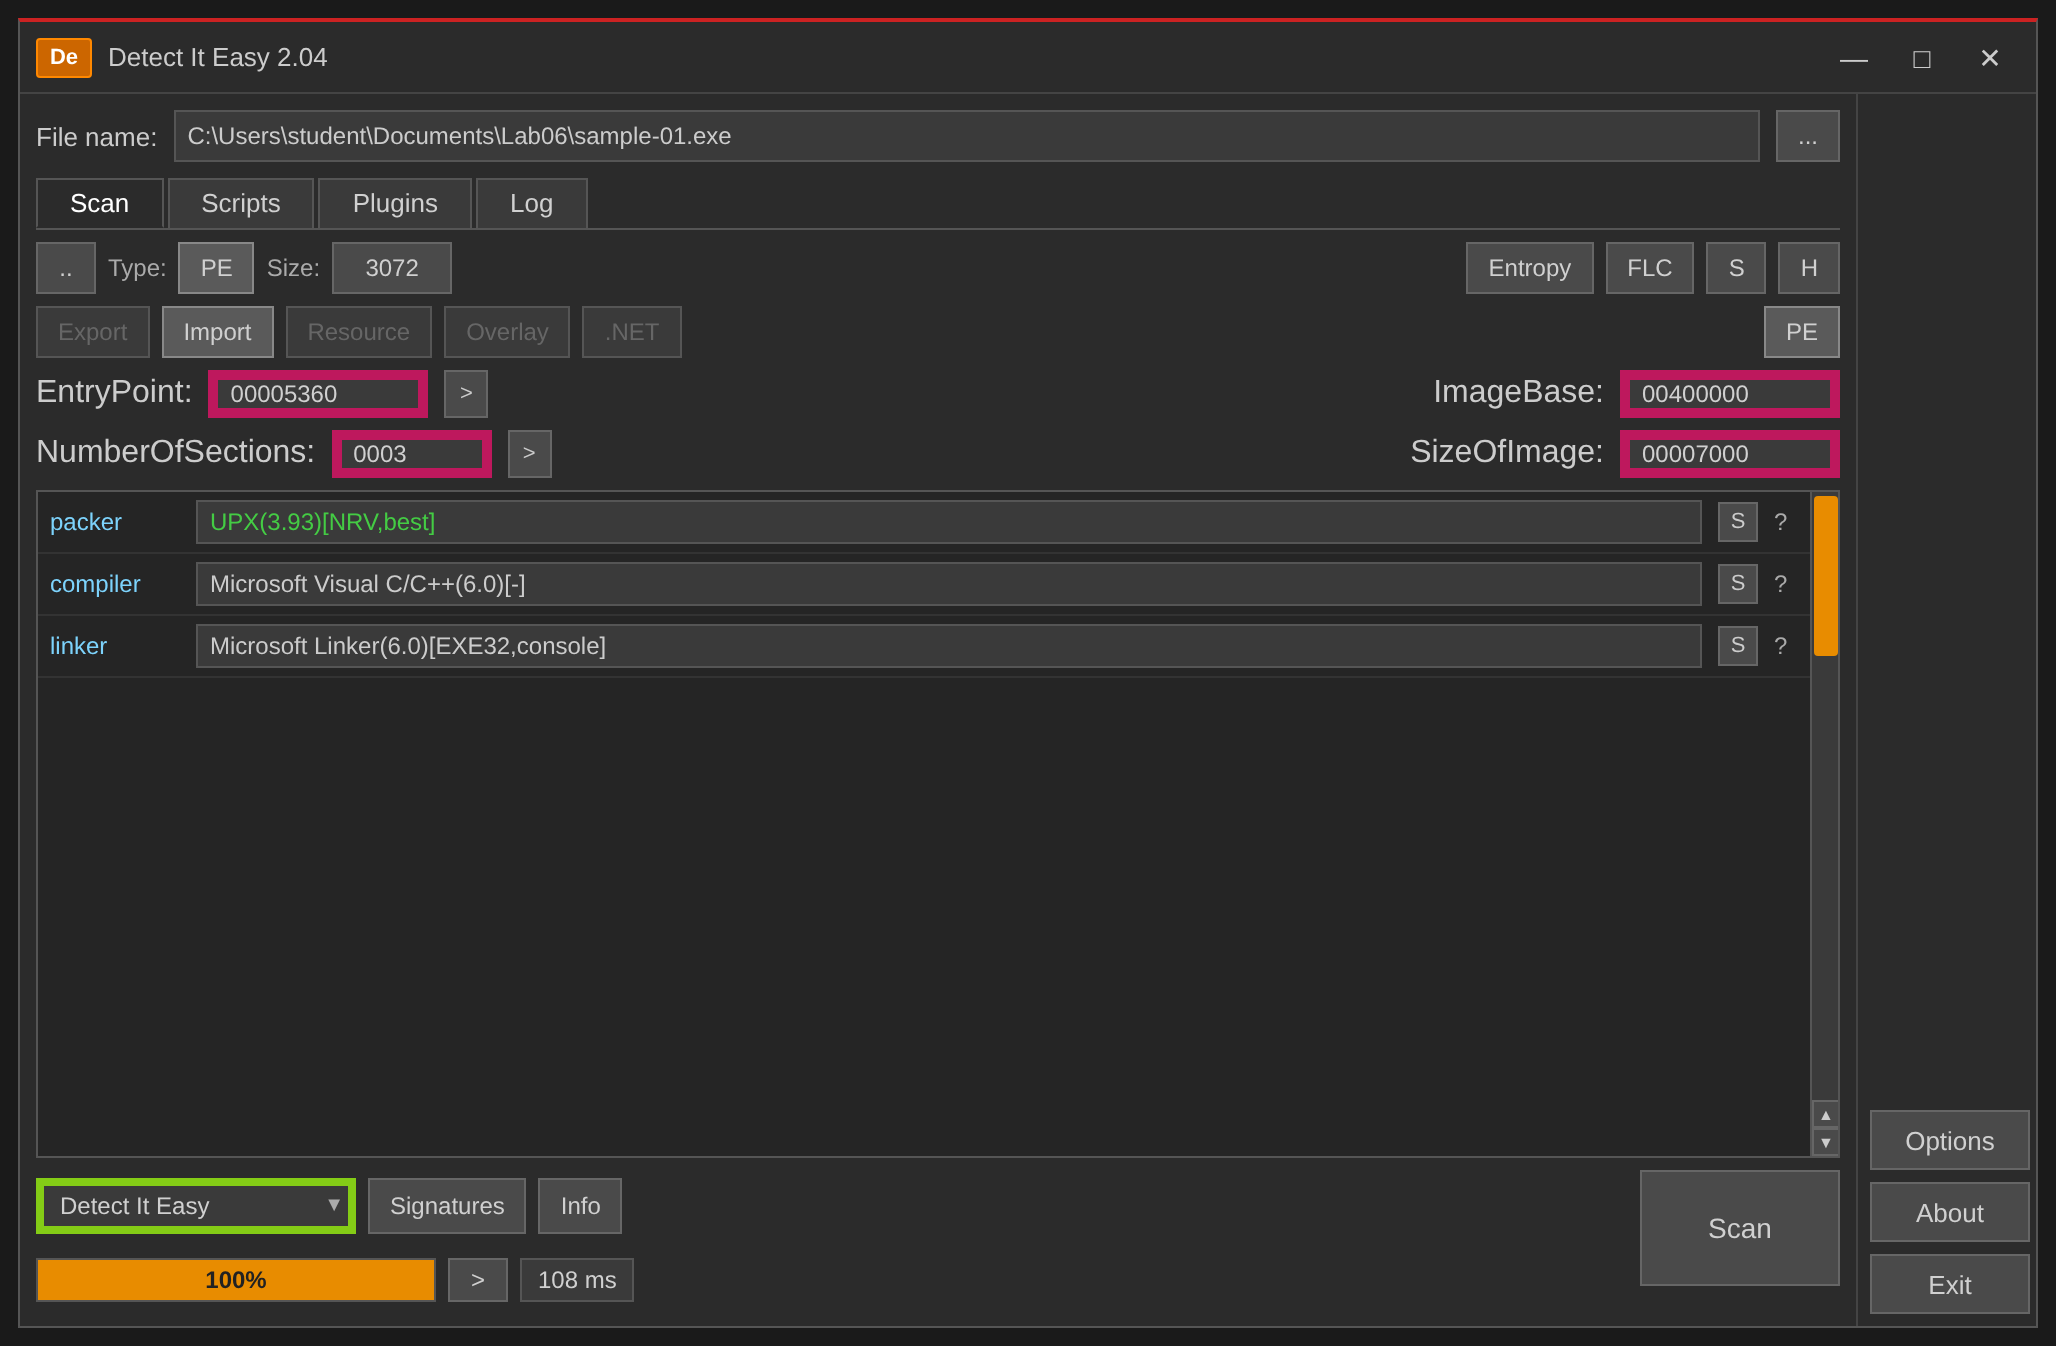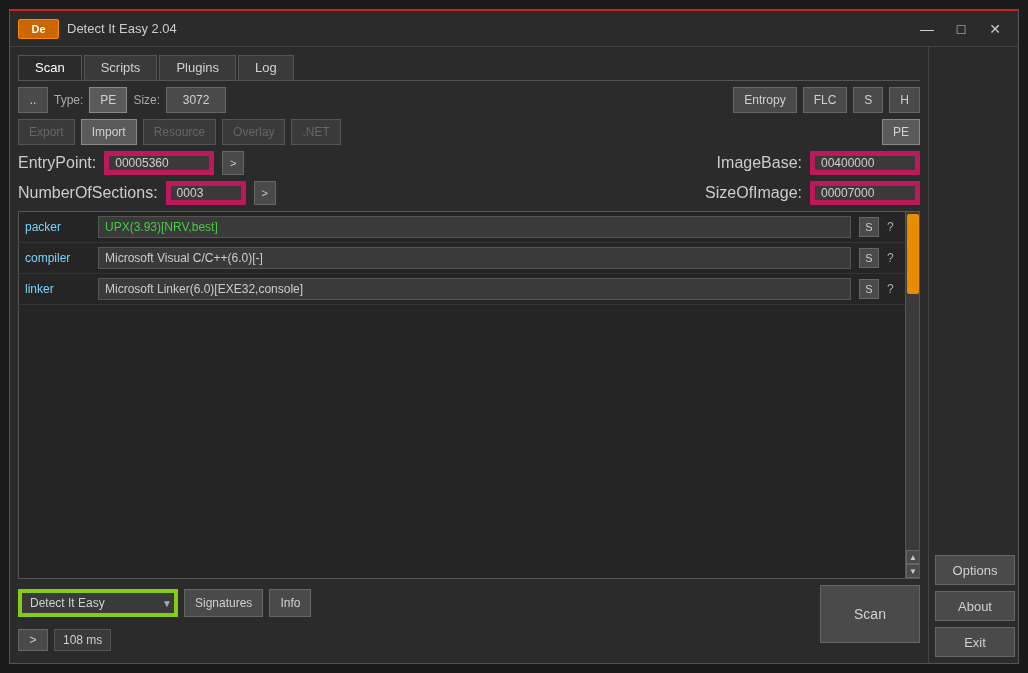--- a/index.html
+++ b/index.html
@@ -28,21 +28,21 @@
     .titlebar {
       background: #2b2b2b;
       height: 36px;
       display: flex;
       align-items: center;
       padding: 0 8px;
       border-bottom: 1px solid #444;
       flex-shrink: 0;
     }
     .titlebar-icon {
-      width: 41px;
+      width: 28px;
       height: 20px;
       margin-right: 8px;
       background: #cc6600;
       border: 1px solid #ff8800;
       display: flex;
       align-items: center;
       justify-content: center;
       font-weight: bold;
       font-size: 11px;
       color: #fff;
@@ -419,20 +419,25 @@
     <div class="titlebar-controls">
       <button class="titlebar-btn">—</button>
       <button class="titlebar-btn">□</button>
       <button class="titlebar-btn close">✕</button>
     </div>
   </div>
 
   <div class="main-content">
     <div class="left-panel">
 
+      <div class="file-row">
+        <span class="file-label">File name:</span>
+        <input class="file-input" type="text" value="C:\Users\student\Documents\Lab06\sample-01.exe" style="">
+        <button class="btn">...</button>
+      </div>
 
       <div class="tabs">
         <div class="tab active">Scan</div>
         <div class="tab">Scripts</div>
         <div class="tab">Plugins</div>
         <div class="tab">Log</div>
       </div>
 
       <div class="toolbar-row">
         <button class="btn">..</button>
@@ -513,20 +518,25 @@
               <select class="dropdown-select">
                 <option>Detect It Easy</option>
               </select>
               <span class="dropdown-arrow">▼</span>
             </div>
             <button class="btn" style="height:28px;">Signatures</button>
             <button class="btn" style="height:28px;">Info</button>
           </div>
 
           <div class="bottom-bar">
+            <div class="progress-bar-outer">
+              <div class="progress-bar-inner" style="width:100%">
+                <span>100%</span>
+              </div>
+            </div>
             <button class="btn" style="height:22px;width:22px;padding:0;">&gt;</button>
             <div class="time-display">108 ms</div>
           </div>
         </div>
         <button class="scan-btn">Scan</button>
       </div>
     </div>
 
     <div class="right-panel">
       <button class="right-btn">Options</button>

